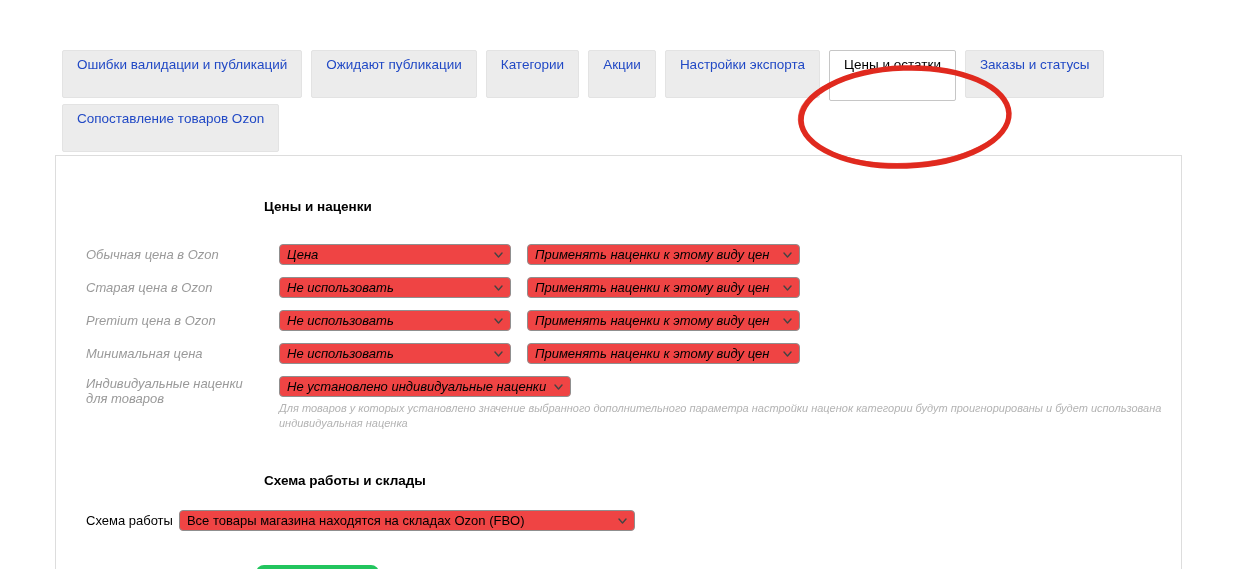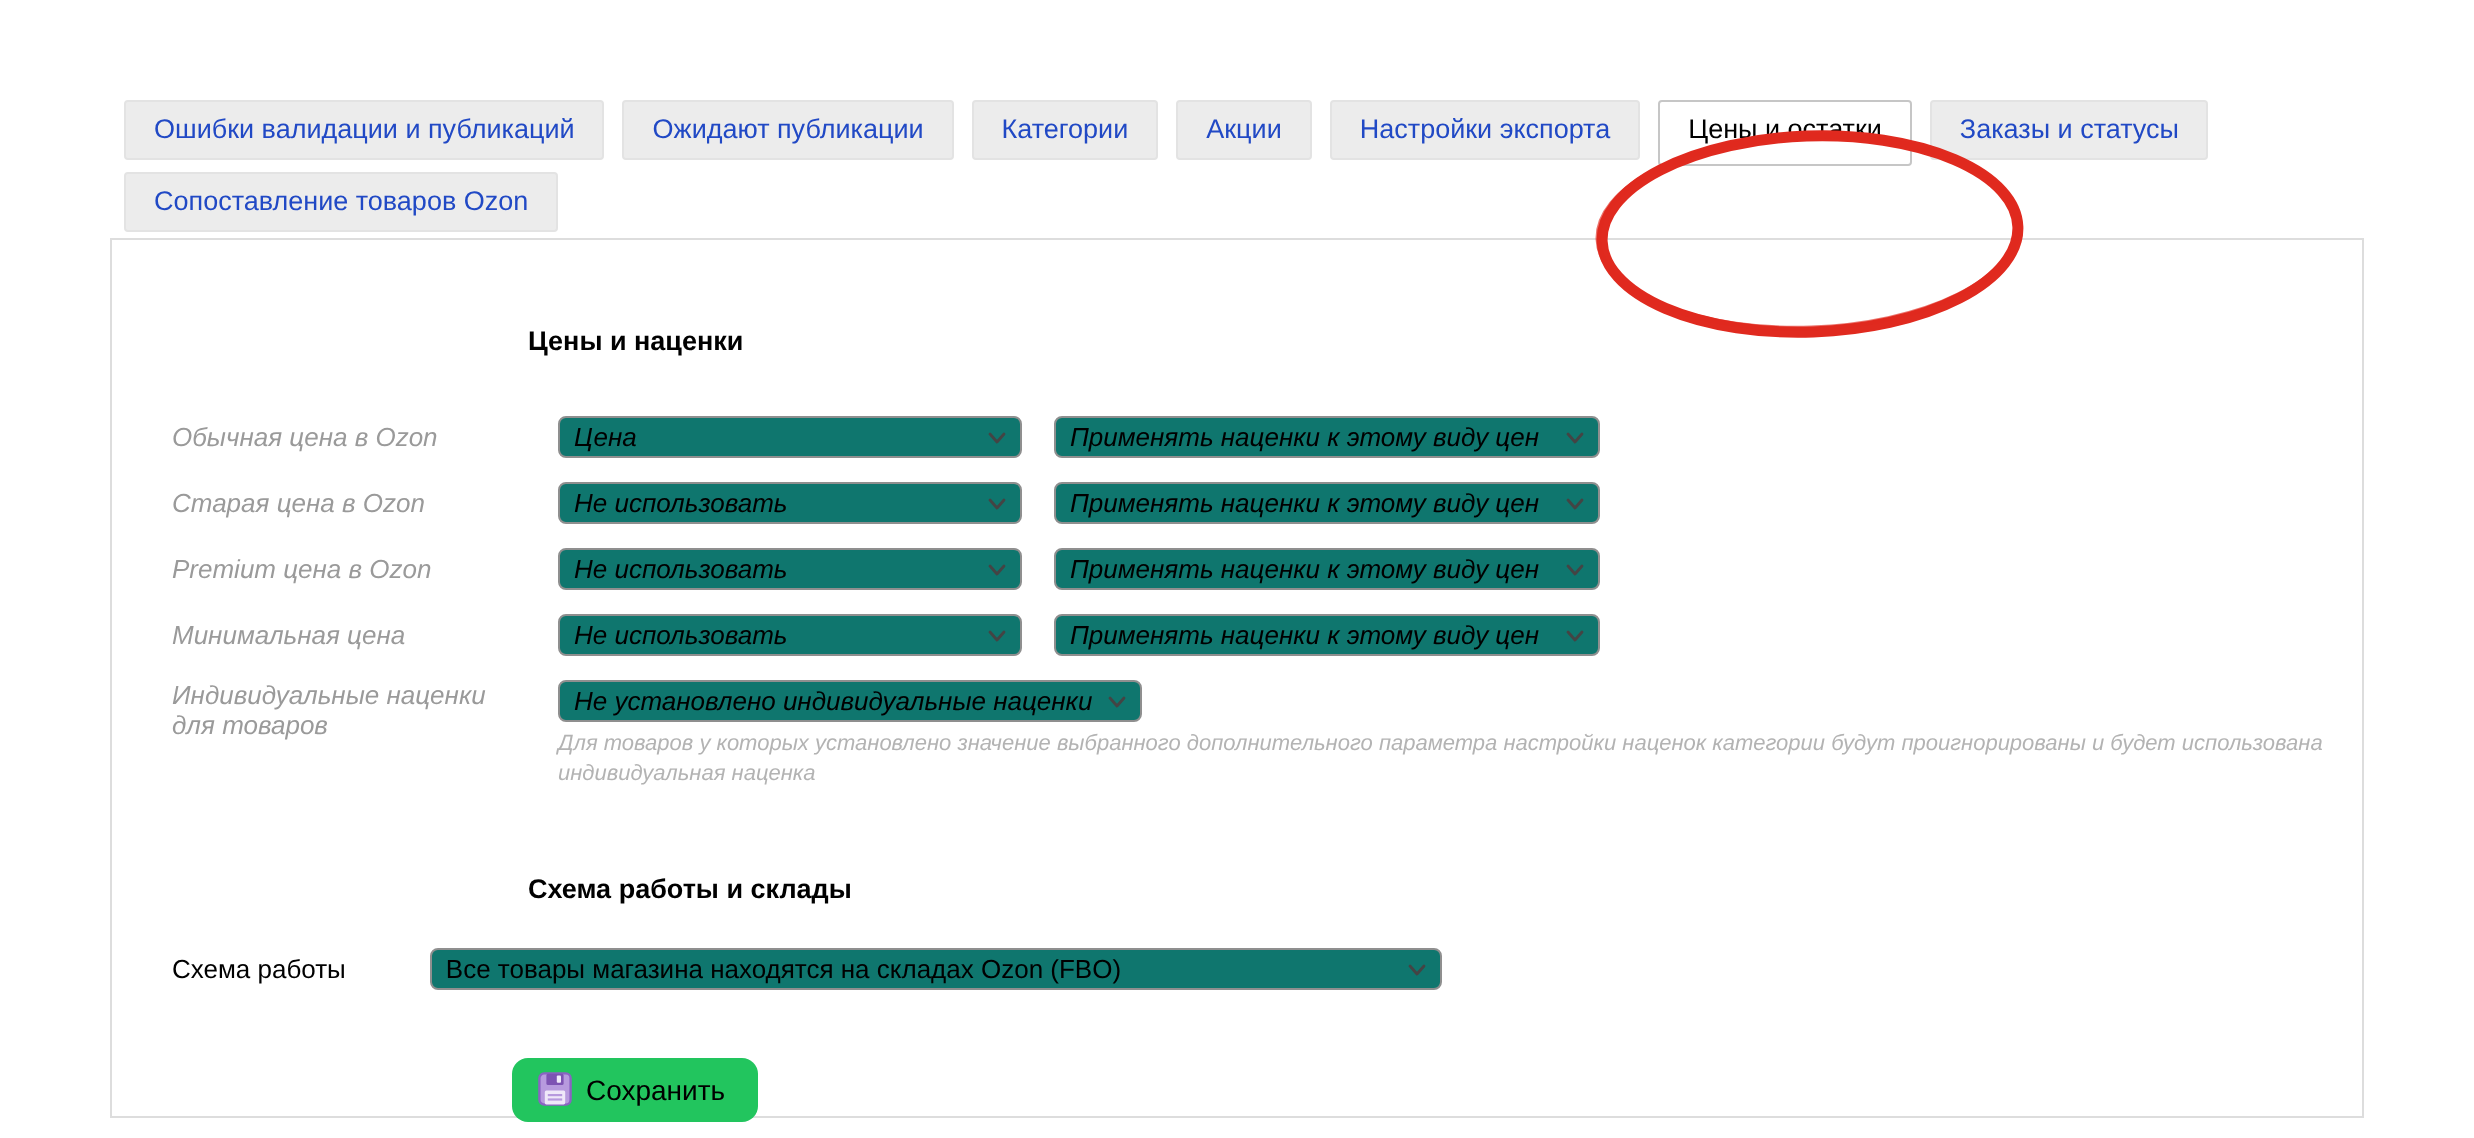--- a/index.html
+++ b/index.html
@@ -14,21 +14,21 @@
   
   .tabs-area { margin: 50px 0 0 55px; width: 1127px; }
   .tab-row { display: flex; gap: 9px; margin-left: 7px; }
   .tab-row.second { margin-top: 6px; }
   .tab {
     background: #ececec;
     border: 1px solid #e3e3e3;
     border-radius: 2px;
     color: #2149c5;
     font-size: 13.5px;
-    padding: 6px 14px 7px;
+    padding: 6px 14px 25px;
     white-space: nowrap;
     cursor: pointer;
   }
   .tab.active {
     background: #ffffff;
     border: 1px solid #c6c6c6;
     color: #000000;
     position: relative;
     z-index: 3;
     padding-bottom: 10px;
@@ -65,41 +65,41 @@
   .form-row .field-label {
     color: #9a9a9a;
     font-size: 13px;
     line-height: 15px;
   }
   .form-row.individual { align-items: start; grid-template-columns: 177px auto; }
 
   .select {
     position: relative;
     height: 21px;
-    background: #0f766e;
+    background: #ef4444;
     border: 1px solid #8f8f8f;
     border-radius: 4px;
     font-size: 13px;
     color: #000000;
     display: flex;
     align-items: center;
     padding: 0 24px 0 7px;
     white-space: nowrap;
     cursor: pointer;
     overflow: hidden;
   }
   .select .chev {
     position: absolute;
     right: 7px; top: 50%;
     margin-top: -3px;
     width: 9px; height: 6px;
     display: block;
   }
   .select.w-fit { width: fit-content; }
-  .select.w-scheme { width: 506px; margin-left: 36px; }
+  .select.w-scheme { width: 456px; }
 
   .individual-help {
     color: #b3b3b3;
     font-size: 11px;
     line-height: 15px;
     margin-top: 4px;
     max-width: 905px;
   }
 
   .scheme-row {

